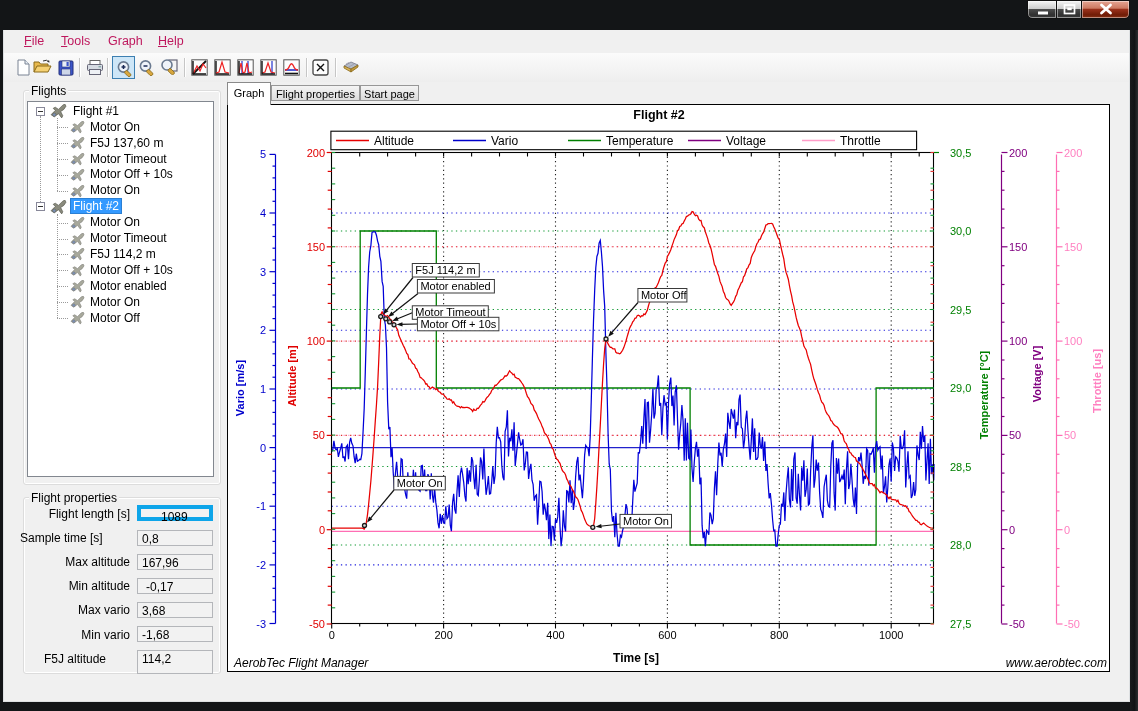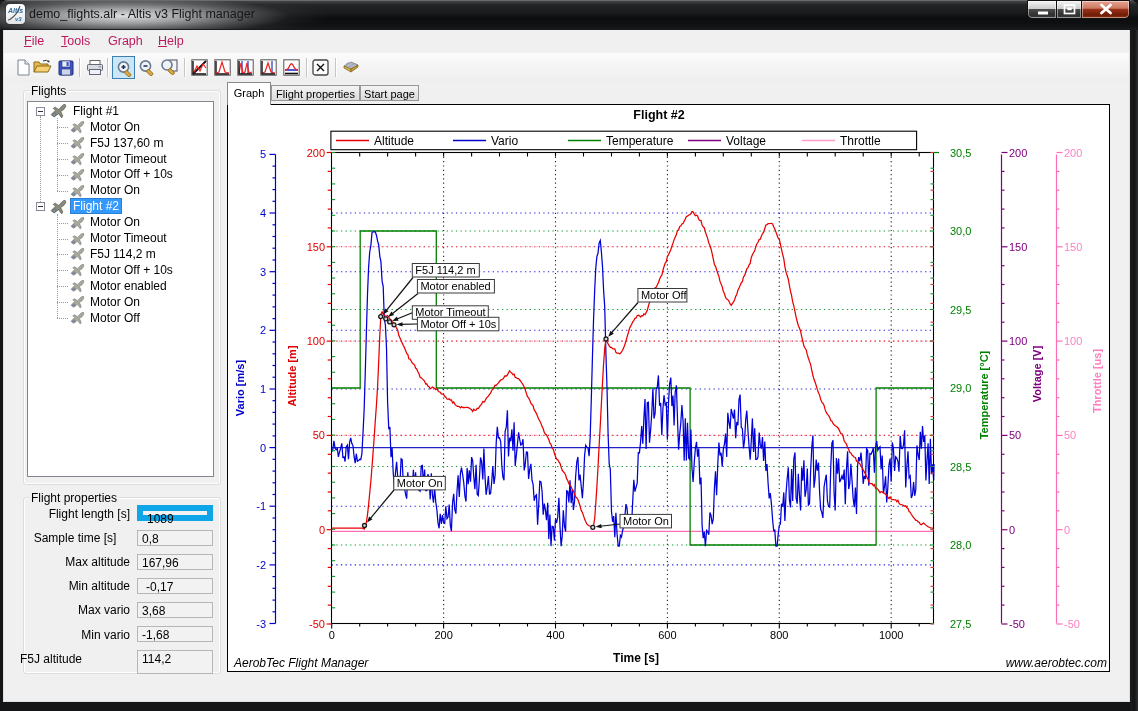--- a/index.html
+++ b/index.html
@@ -25,29 +25,20 @@
 .trow {position:absolute;font-size:12px;white-space:nowrap}
 .sel {background:#3399ff;color:#fff;padding:0 2px;outline:1px solid #2a7fd4}
 #chartpanel {position:absolute;left:227px;top:104px;width:883px;height:568px;background:#fff;border:1px solid #000;box-sizing:border-box}
 .tab {position:absolute;font-size:11px;text-align:center;box-sizing:border-box;white-space:nowrap;overflow:hidden}
 #tab1 {left:227px;top:82px;width:44px;height:23px;background:#fff;border:1px solid #8a8a8a;border-bottom:0;z-index:3;padding-top:4px}
 #tab2 {left:271px;top:85px;width:89px;height:16px;background:linear-gradient(180deg,#f4f4f4,#dcdcdc);border:1px solid #979797;padding-top:2px}
 #tab3 {left:360px;top:85px;width:59px;height:16px;background:linear-gradient(180deg,#f4f4f4,#dcdcdc);border:1px solid #979797;padding-top:2px}
 </style></head>
 <body>
 <div id="win">
-<div id="titlebar">
-  <div id="tglow"></div>
-  <div id="appicon"><svg width="19" height="20" viewBox="0 0 19 20">
-          <text x="2" y="9" style="font:italic bold 7px 'Liberation Sans',sans-serif" fill="#2e6da4">Altis</text>
-          <text x="9" y="17" style="font:italic bold 6px 'Liberation Sans',sans-serif" fill="#2e6da4">v3</text>
-          <path d="M14 2 Q12 9 7 13 Q4 16 2 16" fill="none" stroke="#555" stroke-width="1.1"></path>
-        </svg></div>
-  <div id="titletext">demo_flights.alr - Altis v3 Flight manager</div>
-</div>
 <div class="capbtn" id="btnmin"><svg width="28" height="17">
         <rect x="10" y="10.5" width="10" height="3" fill="#fff"></rect>
       </svg></div>
 <div class="capbtn" id="btnmax"><svg width="24" height="17">
         <rect x="7.5" y="4" width="10" height="8.5" fill="none" stroke="#fff" stroke-width="1.7"></rect>
         <rect x="10.3" y="6.6" width="4.4" height="2.6" fill="#fff"></rect>
       </svg></div>
 <div class="capbtn" id="btnclose"><svg width="47" height="17">
         <path d="M19.5 4 L28.5 12 M28.5 4 L19.5 12" stroke="#fff" stroke-width="2.8" stroke-linecap="round"></path>
       </svg></div>
@@ -231,32 +222,32 @@
       </svg>
 <div class="trow" style="left:90px;top:294.6px">Motor On</div>
 <svg width="15" height="13" viewBox="0 0 16 14" style="position:absolute;left:70px;top:312.0px">
         <path d="M1 10 L5 6 L3 4 L5 3 L8 5 L12 1 L14 0 L15 2 L13 5 L10 7 L12 11 L11 13 L8 9 L4 12 Z" fill="#a8a99c" stroke="#80817a" stroke-width="0.7"></path>
         <circle cx="4" cy="10" r="1.6" fill="#7a8fb5" stroke="#80817a" stroke-width="0.5"></circle>
       </svg>
 <div class="trow" style="left:90px;top:310.5px">Motor Off</div>
 <div class="gbox" style="left:23px;top:497px;width:196px;height:175px"></div>
 <div class="glab" style="left:29px;top:491px">Flight properties</div>
 <div style="position:absolute;left:20px;top:506.9px;width:110px;text-align:right;font:12px 'Liberation Sans',sans-serif">Flight length [s]</div>
-<div style="position:absolute;left:137px;top:505.4px;width:76px;height:16px;background:#f2f2f2;border:6px solid #0ea5e9;box-sizing:border-box;font:12px 'Liberation Sans',sans-serif;padding:1px 0 0 4px">1089</div>
-<div style="position:absolute;left:20px;top:531.03px;width:110px;text-align:center;font:12px 'Liberation Sans',sans-serif">Sample time [s]</div>
+<div style="position:absolute;left:137px;top:505.4px;width:76px;height:16px;background:#f2f2f2;border:4px solid #0ea5e9;box-sizing:border-box;font:12px 'Liberation Sans',sans-serif;padding:1px 0 0 20px">1089</div>
+<div style="position:absolute;left:20px;top:531.03px;width:110px;text-align:left;font:12px 'Liberation Sans',sans-serif">Sample time [s]</div>
 <div style="position:absolute;left:137px;top:529.53px;width:76px;height:16px;background:#f2f2f2;border:1px solid #b4b6ba;box-sizing:border-box;font:12px 'Liberation Sans',sans-serif;padding:1px 0 0 4px">0,8</div>
 <div style="position:absolute;left:20px;top:555.16px;width:110px;text-align:right;font:12px 'Liberation Sans',sans-serif">Max altitude</div>
 <div style="position:absolute;left:137px;top:553.66px;width:76px;height:16px;background:#f2f2f2;border:1px solid #b4b6ba;box-sizing:border-box;font:12px 'Liberation Sans',sans-serif;padding:1px 0 0 4px">167,96</div>
 <div style="position:absolute;left:20px;top:579.29px;width:110px;text-align:right;font:12px 'Liberation Sans',sans-serif">Min altitude</div>
 <div style="position:absolute;left:137px;top:577.79px;width:76px;height:16px;background:#f2f2f2;border:1px solid #b4b6ba;box-sizing:border-box;font:12px 'Liberation Sans',sans-serif;padding:1px 0 0 8px">-0,17</div>
 <div style="position:absolute;left:20px;top:603.42px;width:110px;text-align:right;font:12px 'Liberation Sans',sans-serif">Max vario</div>
 <div style="position:absolute;left:137px;top:601.92px;width:76px;height:16px;background:#f2f2f2;border:1px solid #b4b6ba;box-sizing:border-box;font:12px 'Liberation Sans',sans-serif;padding:1px 0 0 4px">3,68</div>
 <div style="position:absolute;left:20px;top:627.55px;width:110px;text-align:right;font:12px 'Liberation Sans',sans-serif">Min vario</div>
 <div style="position:absolute;left:137px;top:626.05px;width:76px;height:16px;background:#f2f2f2;border:1px solid #b4b6ba;box-sizing:border-box;font:12px 'Liberation Sans',sans-serif;padding:1px 0 0 4px">-1,68</div>
-<div style="position:absolute;left:20px;top:651.68px;width:110px;text-align:left;font:12px 'Liberation Sans',sans-serif">F5J altitude</div>
+<div style="position:absolute;left:20px;top:651.68px;width:110px;text-align:center;font:12px 'Liberation Sans',sans-serif">F5J altitude</div>
 <div style="position:absolute;left:137px;top:650.18px;width:76px;height:24px;background:#f2f2f2;border:1px solid #b4b6ba;box-sizing:border-box;font:12px 'Liberation Sans',sans-serif;padding:1px 0 0 4px">114,2</div>
 <div class="tab" id="tab2">Flight properties</div>
 <div class="tab" id="tab3">Start page</div>
 <div class="tab" id="tab1">Graph</div>
 <div id="chartpanel"></div>
 <svg width="1138" height="711" viewBox="0 0 1138 711" style="position:absolute;left:0;top:0">
 <style>
 .tl{font:11px "Liberation Sans",sans-serif}
 .at{font:bold 11px "Liberation Sans",sans-serif}
 .lg{font:12px "Liberation Sans",sans-serif}

